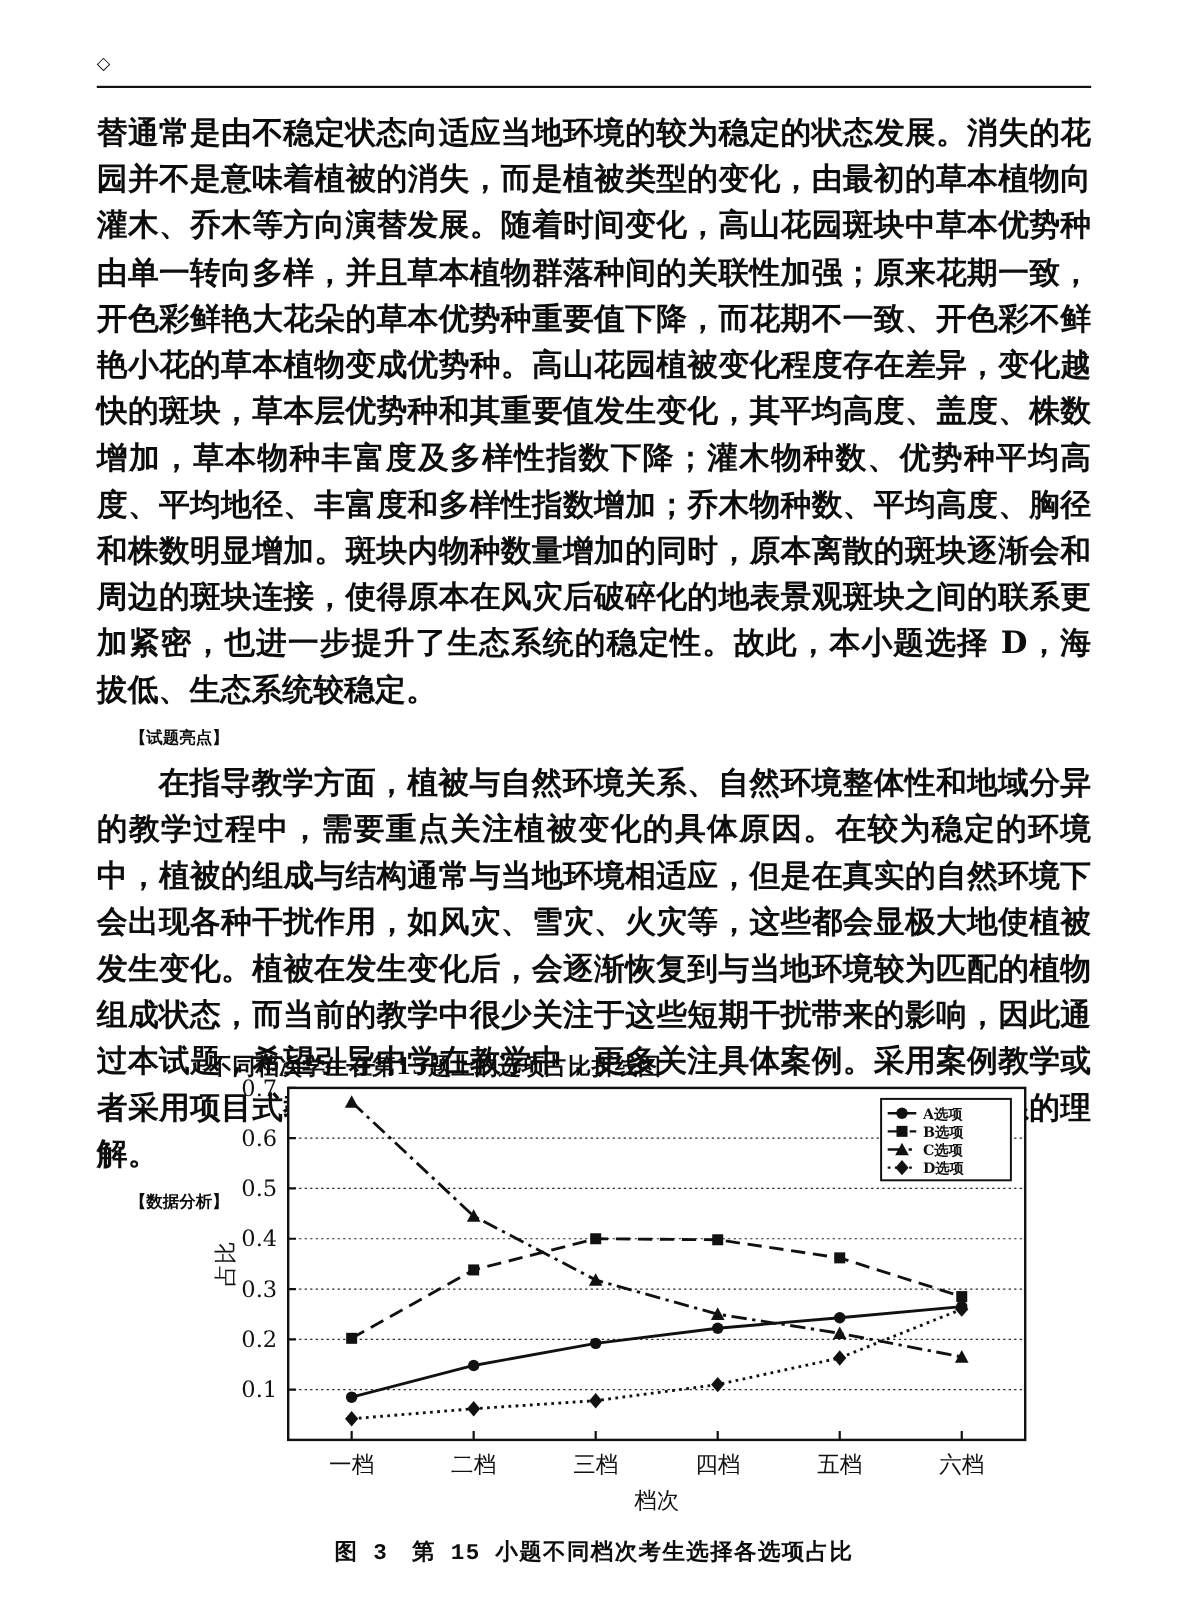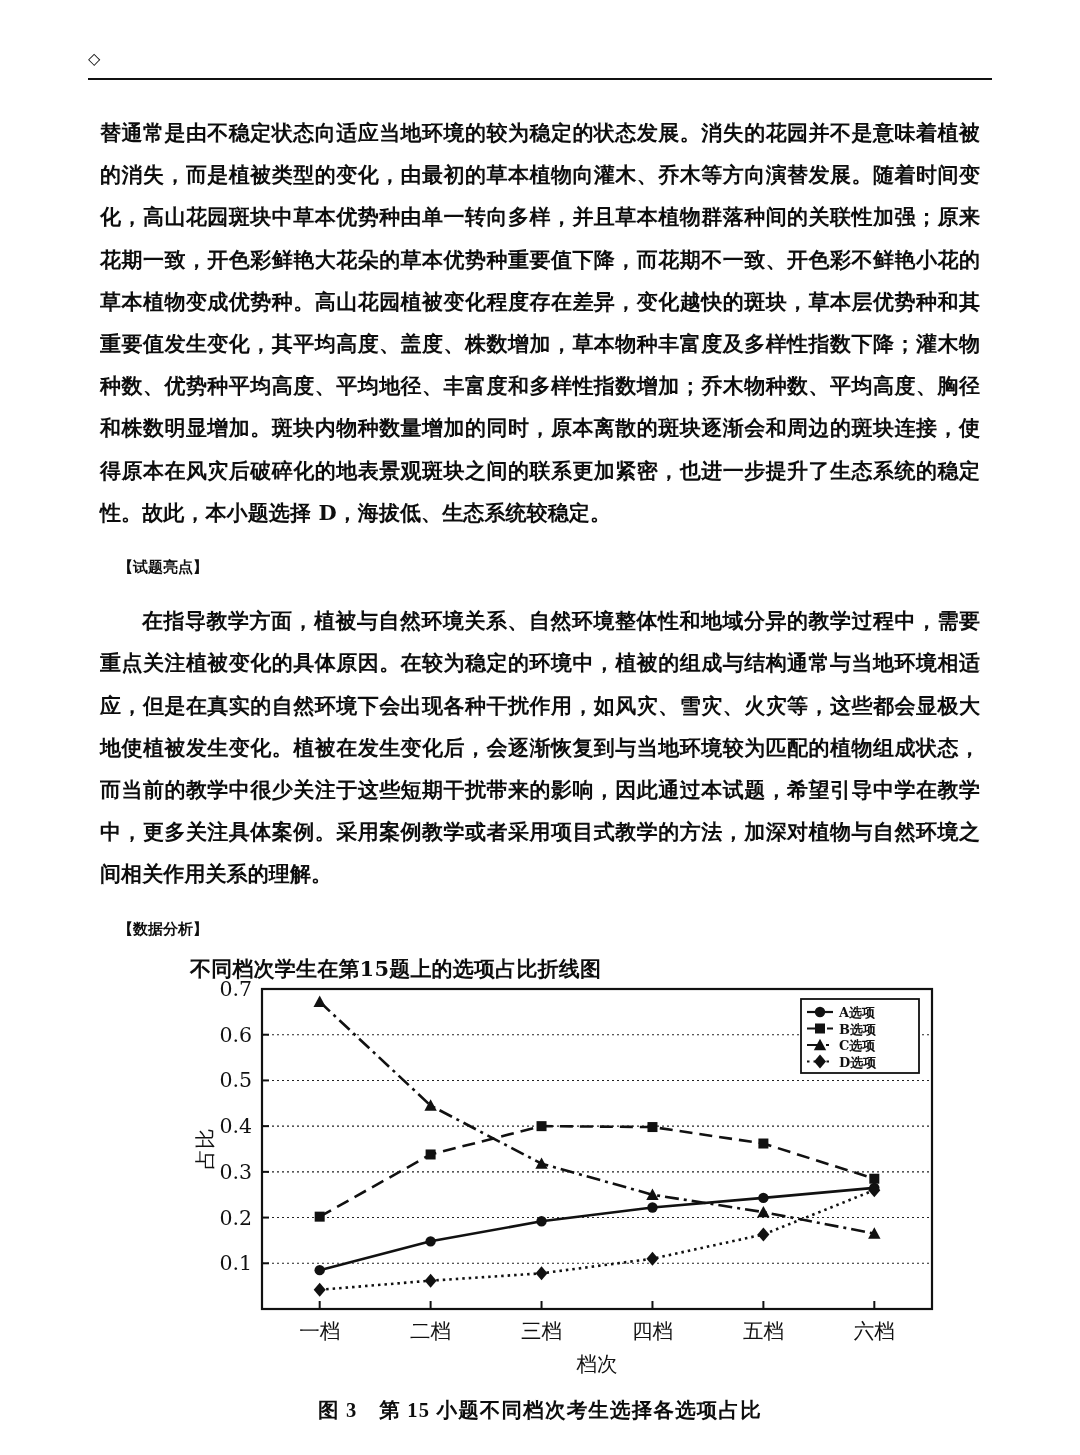--- a/index.html
+++ b/index.html
@@ -34,22 +34,22 @@
     position:absolute;
     left:88px;top:78px;width:904px;height:2.2px;
     background:#111;
   }
   
   .body{
     position:absolute;
     left:88px;top:100px;width:904px;
   }
   p.para{
-    margin:12px;
-    font-size:21px;
+    margin:0;
+    font-size:28px;
     line-height:42.2px;
     text-align:justify;
     text-justify:inter-ideograph;
     letter-spacing:.1px;
     font-weight:600;
     font-family:"DejaVu Serif","Liberation Serif",serif;
   }
   p.indent{text-indent:2em;}
   .section-head{
     margin:0;
@@ -75,21 +75,21 @@
     letter-spacing:.2px;
   }
   svg.plot{position:absolute;left:0;top:24px;}
   .caption{
     position:absolute;
     left:88px;top:1396px;width:904px;
     text-align:center;
     font-size:20.5px;
     font-weight:bold;
     letter-spacing:1.2px;
-    font-family:Liberation Serif, serif;
+    font-family:Liberation Mono, monospace;
   }
   text{font-family:"DejaVu Serif","Liberation Serif",serif;}
 </style>
 </head>
 <body>
 
 <div class="page">
 
   <div class="header">
     <span class="diamond">◇</span>

